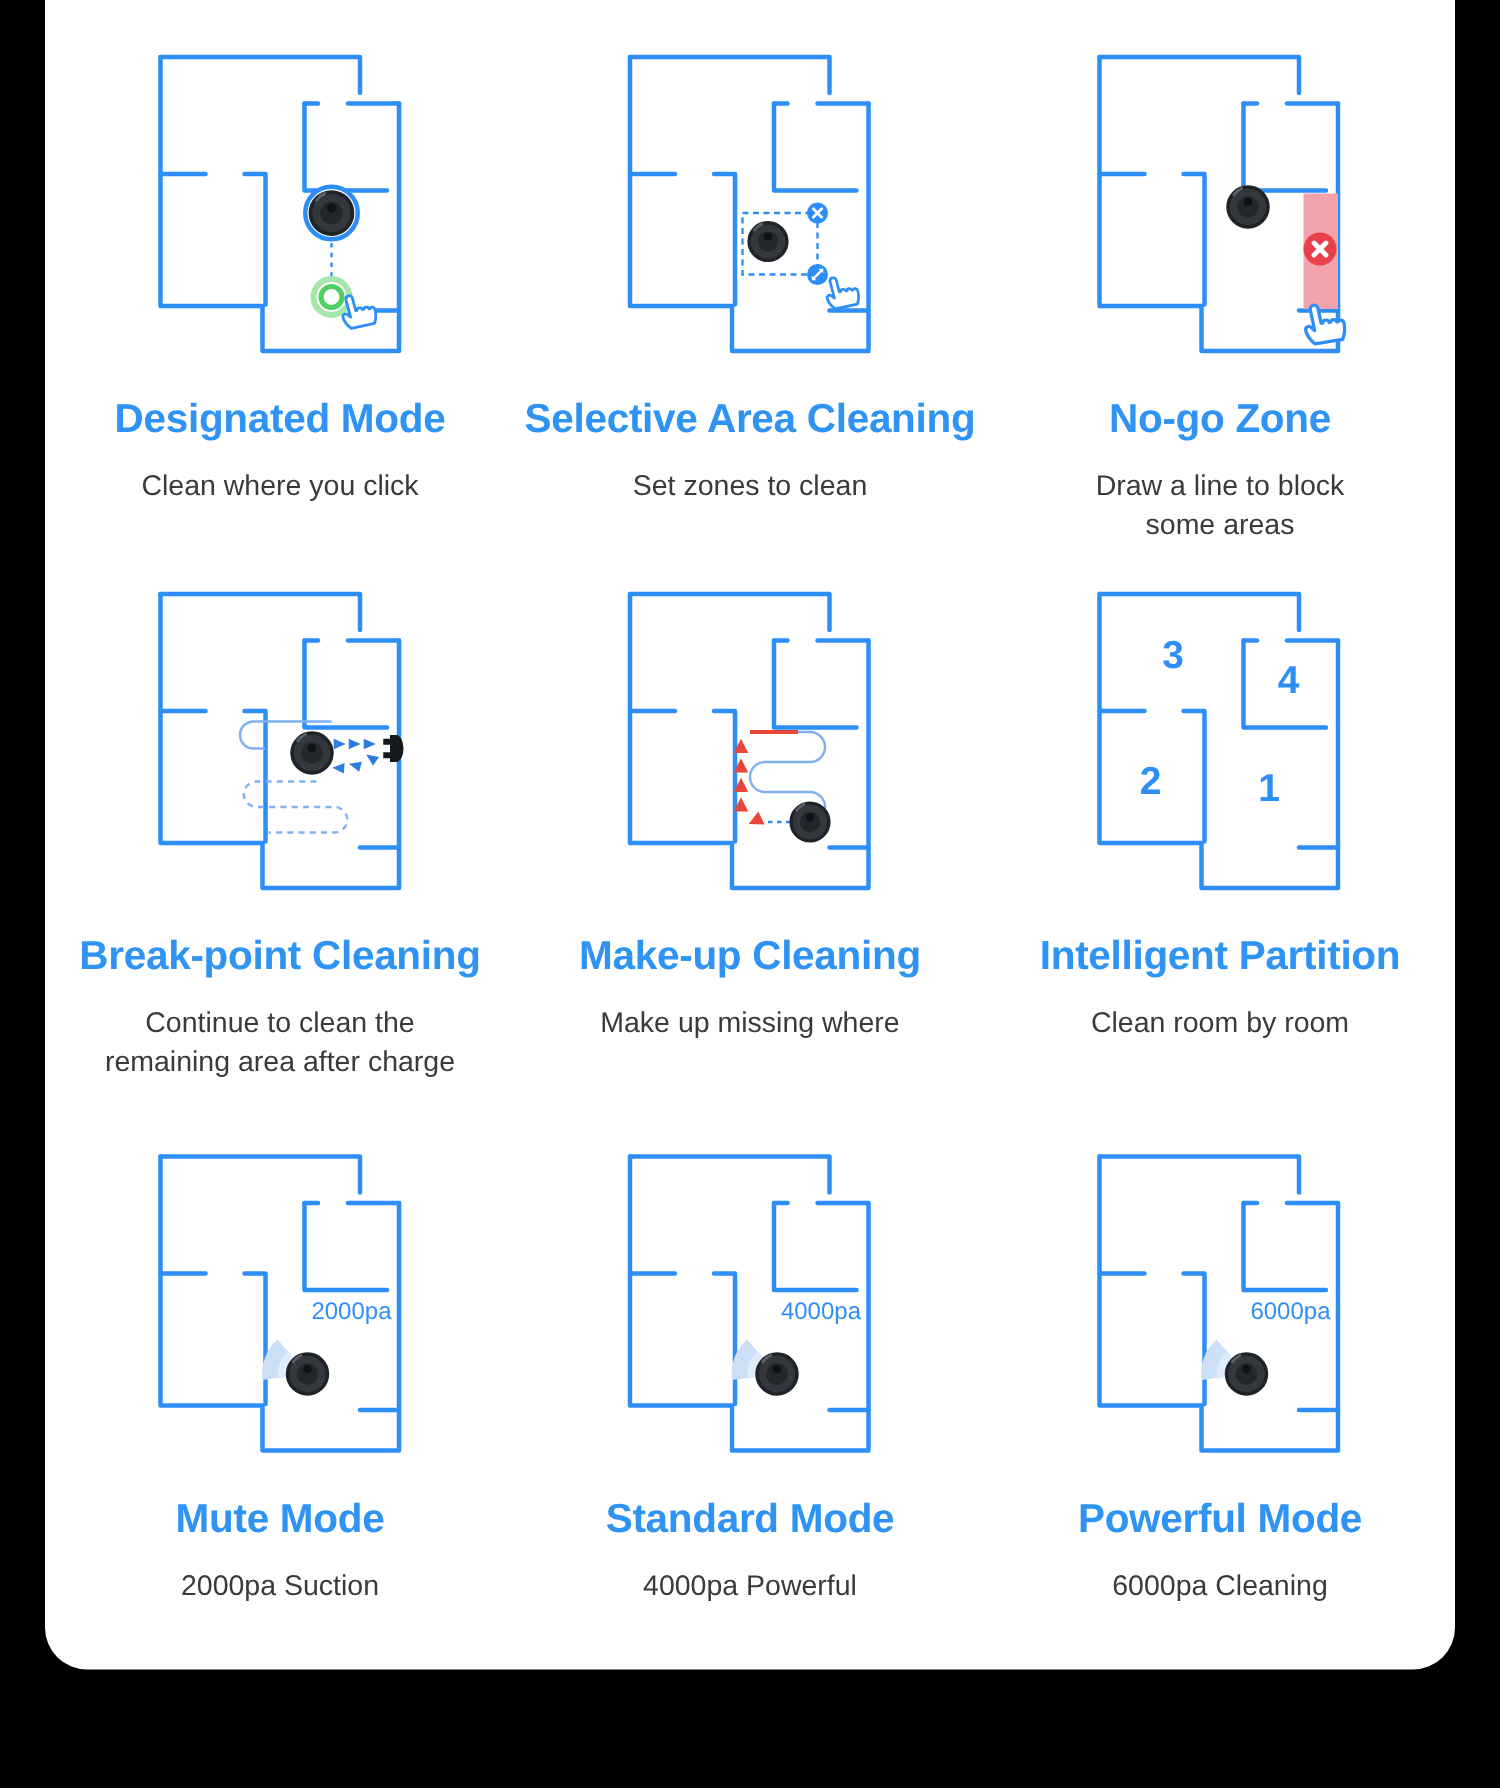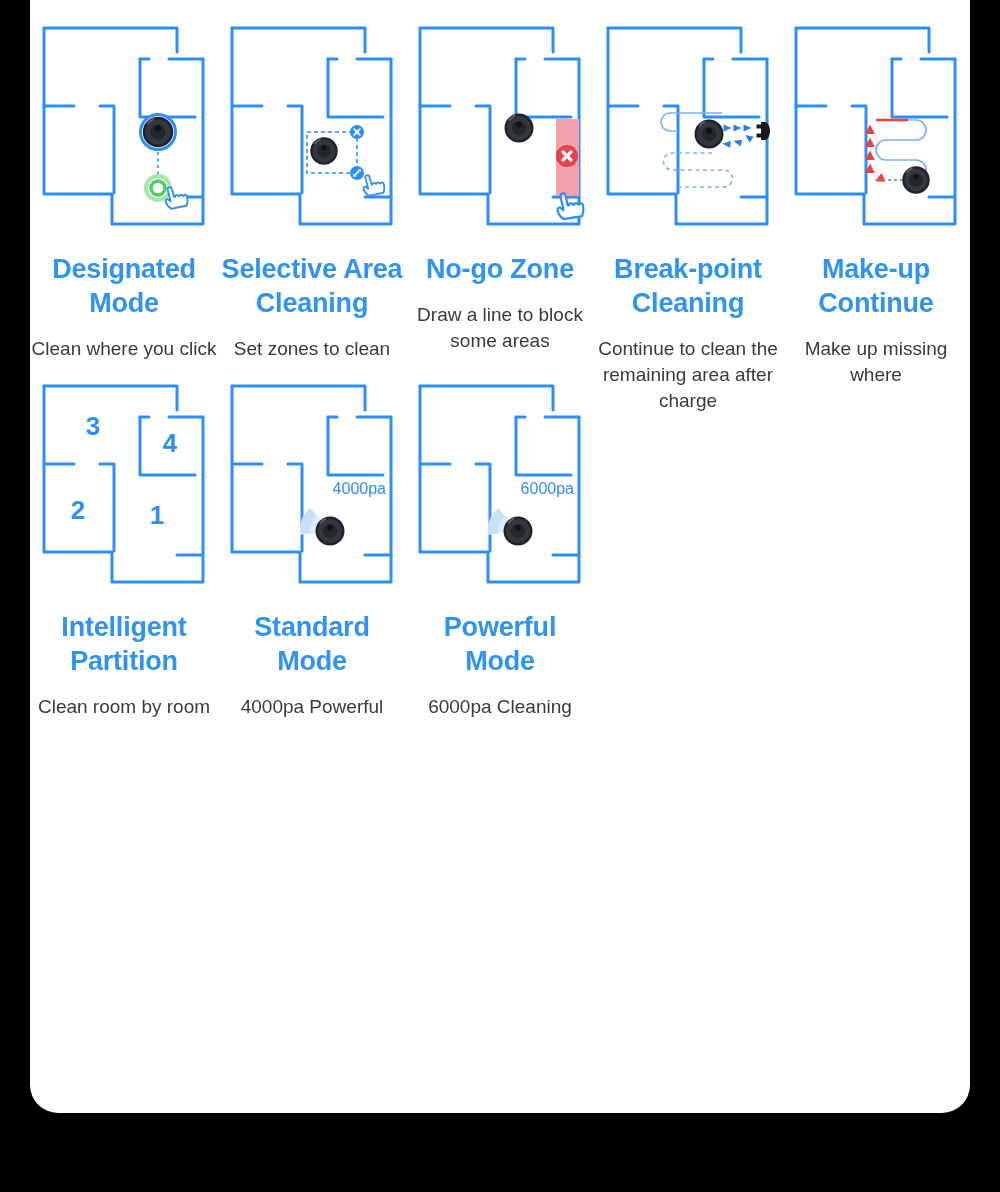--- a/index.html
+++ b/index.html
@@ -1,21 +1,21 @@
 <!DOCTYPE html>
 <html><head>
 <meta charset="utf-8">
 <style>
   html,body{margin:0;padding:0;background:#000;}
   body{width:1000px;height:1192px;position:relative;overflow:hidden;
        font-family:"Liberation Sans", sans-serif;}
   .card{position:absolute;left:30px;top:0;width:940px;height:1113px;
         background:#fff;border-radius:0 0 28px 28px;}
-  .grid{display:grid;grid-template-columns:1fr 1fr 1fr 1fr 1fr;
-        grid-template-rows:358px 375px 1fr;padding-top:22px;}
+  .grid{display:grid;grid-template-columns:1fr 1fr 1fr;
+        grid-template-rows:358px 375px 1fr;padding-top:32px;}
   .cell{display:flex;flex-direction:column;align-items:center;}
   .plan{width:172px;height:208px;flex:0 0 auto;}
   .title{margin-top:22px;font-size:27px;line-height:34px;font-weight:bold;
          color:#2e93f2;letter-spacing:-0.2px;text-align:center;}
   .subtitle{margin-top:16px;font-size:19px;line-height:26px;color:#3a3a3a;
             text-align:center;max-width:280px;}
   .subtitle.s-narrow{max-width:210px;}
   .subtitle.s-mid{max-width:262px;}
   .room-num{font-size:26px;font-weight:bold;fill:#2e8ef7;
             font-family:"Liberation Sans", sans-serif;}
@@ -151,36 +151,46 @@
         <path d="M98,158 H112" stroke="#2e8ef7" stroke-width="1.6" stroke-dasharray="3,3" fill="none"></path>
         <g>
           <use href="#redarrow" transform="translate(80,108)"></use>
           <use href="#redarrow" transform="translate(80,121)"></use>
           <use href="#redarrow" transform="translate(80,134)"></use>
           <use href="#redarrow" transform="translate(80,147)"></use>
           <use href="#redarrow" transform="translate(90,157) rotate(-115)"></use>
         </g>
         <use href="#robot" transform="translate(126,158) scale(0.9)"></use>
       </svg>
-      <div class="title">Make-up Continue</div>
+      <div class="title">Make-up Cleaning</div>
       <div class="subtitle">Make up missing where</div>
     </div>
 
     <div class="cell">
       <svg class="plan" viewBox="0 0 172 208">
         <use href="#fp"></use>
         <text class="room-num" x="55" y="55" text-anchor="middle">3</text>
         <text class="room-num" x="132" y="72" text-anchor="middle">4</text>
         <text class="room-num" x="40" y="139" text-anchor="middle">2</text>
         <text class="room-num" x="119" y="144" text-anchor="middle">1</text>
       </svg>
       <div class="title">Intelligent Partition</div>
       <div class="subtitle">Clean room by room</div>
     </div>
 
+    <div class="cell">
+      <svg class="plan" viewBox="0 0 172 208">
+        <use href="#fp"></use>
+        <use href="#fan" transform="translate(104,151)"></use>
+        <use href="#robot" transform="translate(104,151) scale(0.95)"></use>
+        <text class="pa-label" x="160" y="114" text-anchor="end">2000pa</text>
+      </svg>
+      <div class="title">Mute Mode</div>
+      <div class="subtitle">2000pa Suction</div>
+    </div>
 
     <div class="cell">
       <svg class="plan" viewBox="0 0 172 208">
         <use href="#fp"></use>
         <use href="#fan" transform="translate(104,151)"></use>
         <use href="#robot" transform="translate(104,151) scale(0.95)"></use>
         <text class="pa-label" x="160" y="114" text-anchor="end">4000pa</text>
       </svg>
       <div class="title">Standard Mode</div>
       <div class="subtitle">4000pa Powerful</div>

